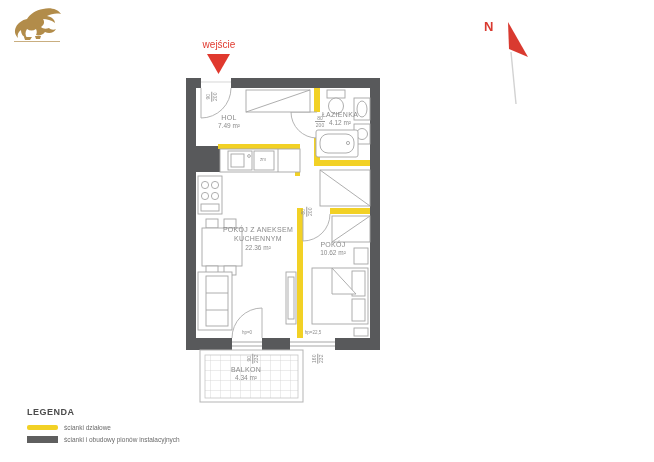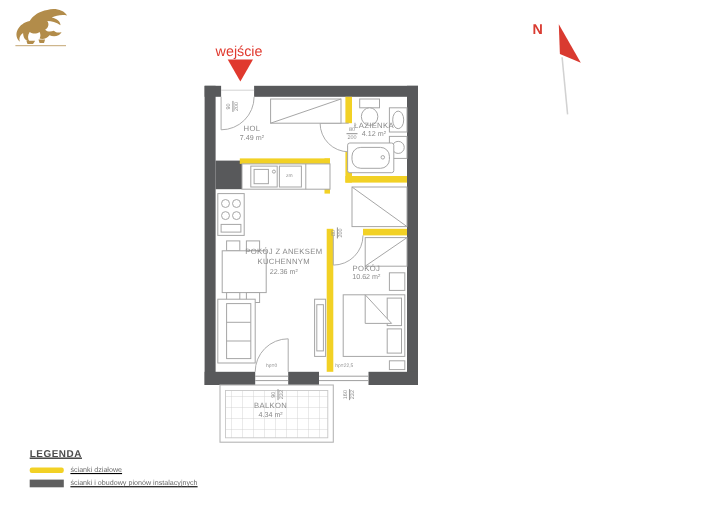--- a/index.html
+++ b/index.html
@@ -7,33 +7,33 @@
     width:654px;height:462px;position:relative;background:#ffffff;
     font-family:"Liberation Sans", sans-serif;overflow:hidden;
     -webkit-font-smoothing:antialiased;
   }
   .abs{position:absolute;}
   svg{display:block;}
   
   .room-label{position:absolute;text-align:center;white-space:nowrap;transform:translateX(-50%);z-index:3;}
   .rn{font-size:7px;letter-spacing:.3px;color:#8a8a8a;line-height:1.35;}
   .ra{font-size:6.5px;color:#8a8a8a;line-height:1.3;}
-  .entry-label{position:absolute;left:196px;top:39px;width:46px;text-align:left;
-    font-size:13px;color:#e0392e;z-index:3;}
+  .entry-label{position:absolute;left:196px;top:39px;width:46px;text-align:center;
+    font-size:10px;color:#e0392e;z-index:3;}
   .north-label{position:absolute;left:484px;top:19px;font-size:13px;font-weight:bold;
     color:#d93a30;z-index:3;}
   .dim{position:absolute;display:flex;flex-direction:column;align-items:center;
     font-size:5px;color:#8f8f8f;line-height:1.25;z-index:3;}
   .dim .den{border-top:.5px solid #9a9a9a;padding:0 1px;}
   .rot{transform:rotate(-90deg);}
   .hp-label{position:absolute;font-size:4.5px;color:#8f8f8f;text-align:center;width:34px;
     transform:translateX(-50%);z-index:3;}
   .tiny-label{position:absolute;font-size:4.5px;color:#8f8f8f;z-index:3;}
   
-  .legend{position:absolute;left:27px;top:407px;z-index:3;text-decoration:underline;}
+  .legend{position:absolute;left:27px;top:407px;z-index:3;}
   .legend-title{font-size:9px;font-weight:bold;color:#4c4c4c;letter-spacing:.5px;margin-bottom:7px;}
   .legend-row{display:flex;align-items:center;margin-bottom:5px;}
   .swatch{width:31px;margin-right:6px;}
   .sw-1{height:5px;border-radius:2px;}
   .sw-2{height:7px;}
   .legend-text{font-size:6.5px;color:#6b6b6b;}
 </style>
 </head>
 <body>
 

